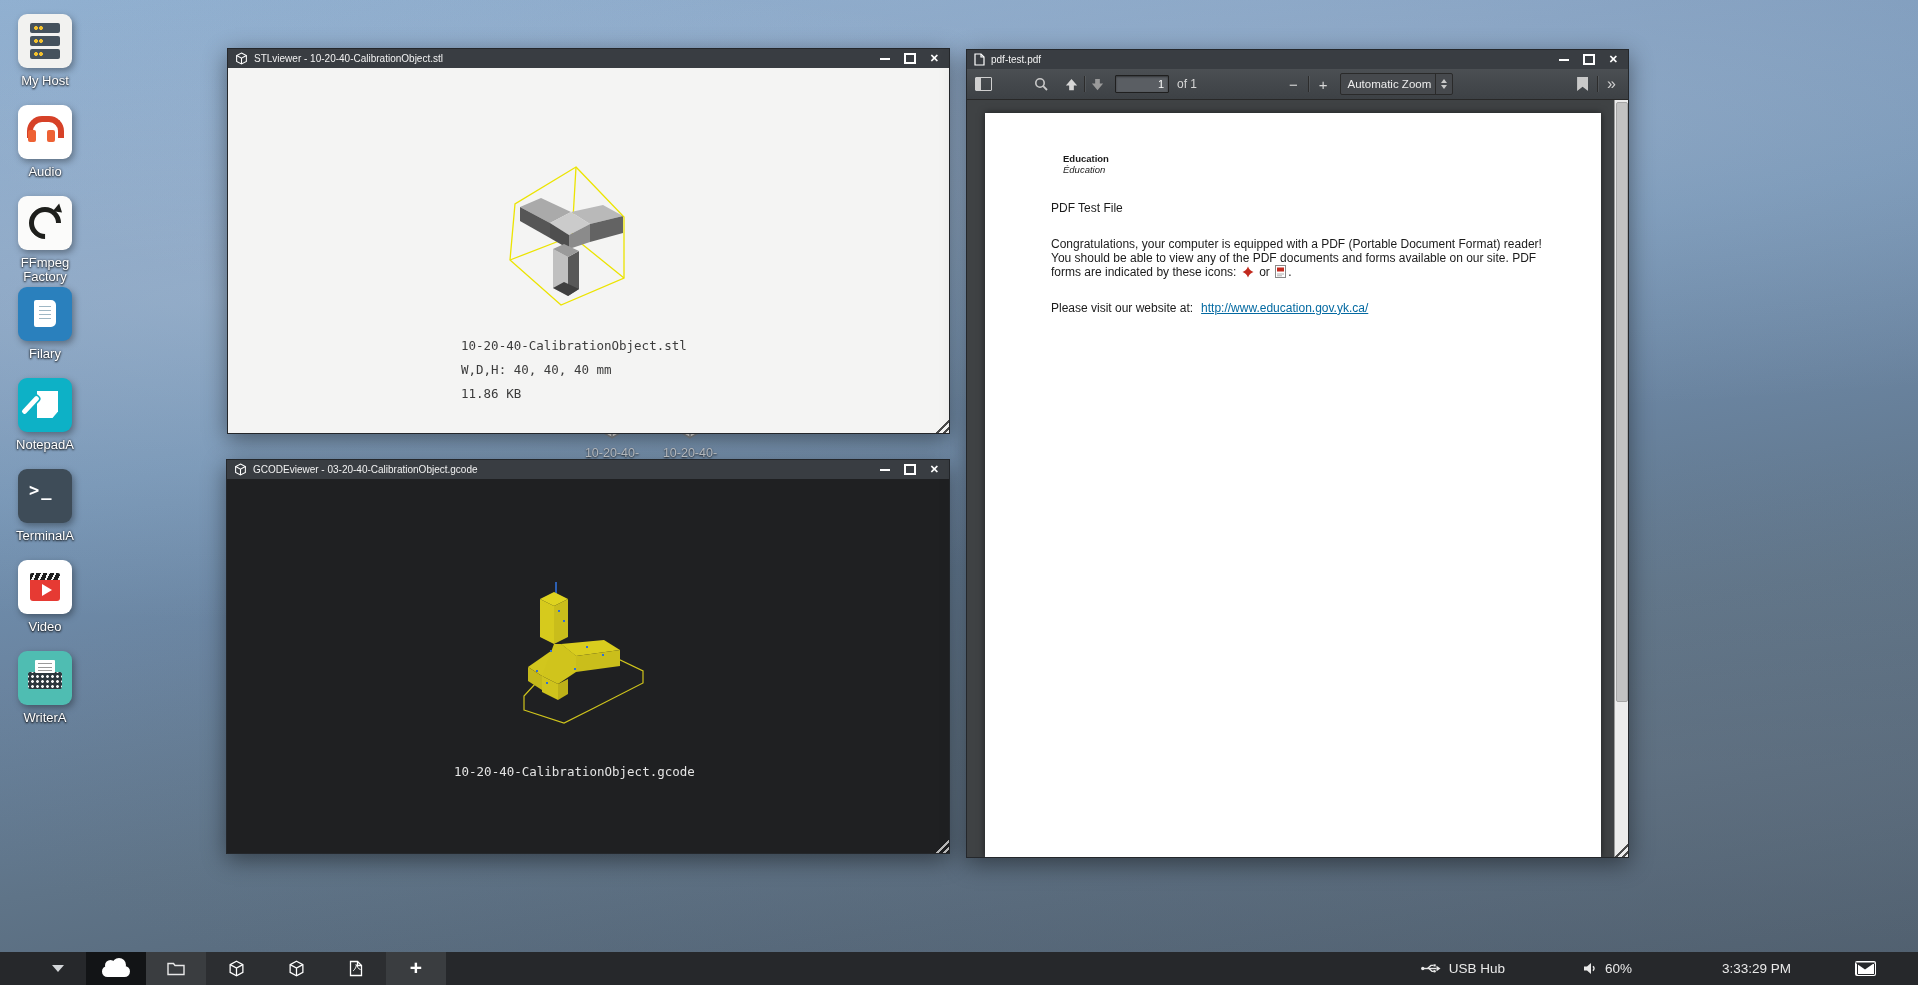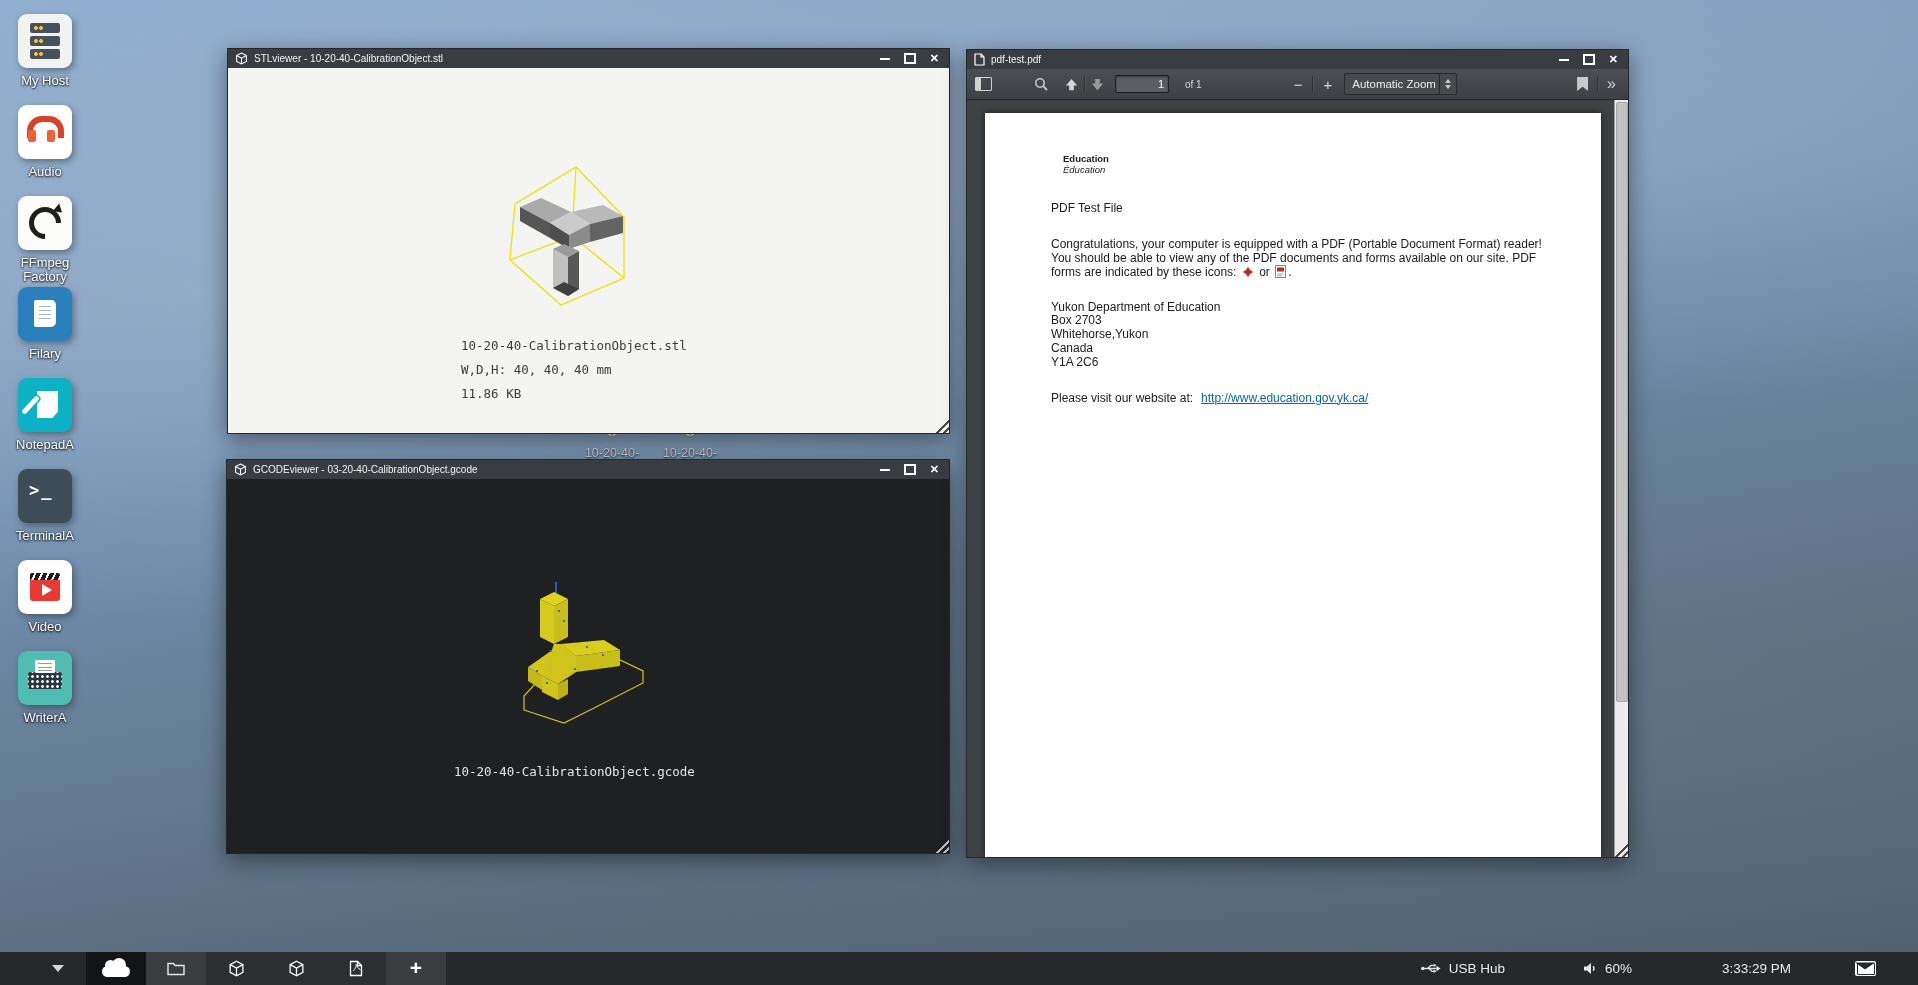--- a/index.html
+++ b/index.html
@@ -97,21 +97,21 @@
   
   #win-pdf{left:966px;top:49px;width:661px;height:807px;}
   .pdftoolbar{height:30px;flex:none;background:linear-gradient(#4b4f53,#3d4145);border-bottom:1px solid #282828;
      display:flex;align-items:center;padding:0 8px;color:#cfcfcf;}
   .tbtn{display:flex;align-items:center;justify-content:center;flex:none;}
   .sidebar-glyph{width:15px;height:12px;border:1.5px solid #cfcfcf;border-radius:1px;position:relative;}
   .sidebar-glyph::before{content:"";position:absolute;left:0;top:0;bottom:0;width:5px;background:#cfcfcf;}
   .vsep{width:1px;height:16px;background:#2c2c2c;box-shadow:1px 0 0 rgba(255,255,255,.08);margin:0 5px;flex:none;}
   .page-input{width:44px;height:16px;background:#5a5e63;border:1px solid #1f1f1f;box-shadow:inset 0 1px 2px rgba(0,0,0,.45);
      color:#fff;font-size:11px;text-align:right;padding:0 4px;border-radius:1px;}
-  .of-label{font-size:10px;margin-left:16px;color:#d6d6d6;}
+  .of-label{font-size:12px;margin-left:8px;color:#d6d6d6;}
   .zoomselect{margin-left:12px;height:20px;min-width:104px;background:#46494d;border:1px solid #2a2a2a;border-radius:2px;
      display:flex;align-items:center;font-size:11.5px;color:#ececec;padding-left:7px;}
   .zoomselect .zs-arrows{margin-left:auto;border-left:1px solid #2a2a2a;height:100%;width:16px;display:flex;flex-direction:column;align-items:center;justify-content:center;gap:2px;}
   .tri-up{width:0;height:0;border-left:3.5px solid transparent;border-right:3.5px solid transparent;border-bottom:4px solid #c9c9c9;}
   .tri-dn{width:0;height:0;border-left:3.5px solid transparent;border-right:3.5px solid transparent;border-top:4px solid #c9c9c9;}
   .bookmark-glyph{width:11px;height:14px;background:#c9c9c9;clip-path:polygon(0 0,100% 0,100% 100%,50% 70%,0 100%);}
   .dbl-chev{font-size:16px;color:#d0d0d0;line-height:1;margin-left:10px;}
   .minusplus{font-size:15px;color:#d8d8d8;line-height:1;}
   #win-pdf .content{background:#3f4244;}
   .pdfpage{position:absolute;left:18px;top:13px;width:616px;bottom:0;background:#fff;box-shadow:0 0 7px rgba(0,0,0,.55);}
@@ -367,27 +367,20 @@
           <svg class="mini-ico" width="12" height="12" viewBox="0 0 12 12">
             <path d="M6 0.5 C7.2 4 9.5 5.2 11.5 6 C9.5 6.8 7.2 8 6 11.5 C4.8 8 2.5 6.8 0.5 6 C2.5 5.2 4.8 4 6 0.5 Z" fill="#c22a1e"></path>
           </svg>
           <span>or</span>
           <svg class="mini-ico" width="11" height="13" viewBox="0 0 11 13">
             <rect x="0.5" y="0.5" width="10" height="12" fill="#fff" stroke="#888" stroke-width="1"></rect>
             <rect x="2" y="2.5" width="7" height="4" fill="#c22a1e"></rect>
             <path d="M2 9h7M2 10.8h5" stroke="#999" stroke-width=".8"></path>
           </svg><span>.</span>
         </div>
-        <div class="addr">
-          <div>Yukon Department of Education</div>
-          <div>Box 2703</div>
-          <div>Whitehorse,Yukon</div>
-          <div>Canada</div>
-          <div>Y1A 2C6</div>
-        </div>
         <div class="visit">
           <span>Please visit our website at:</span><a href="#" title="http://www.education.gov.yk.ca/">http://www.education.gov.yk.ca/</a>
         </div>
       </div>
     </div>
     <div class="pdfscroll">
       <span class="pdfthumb"></span>
     </div>
     <div class="grip dark"></div>
   </div>

